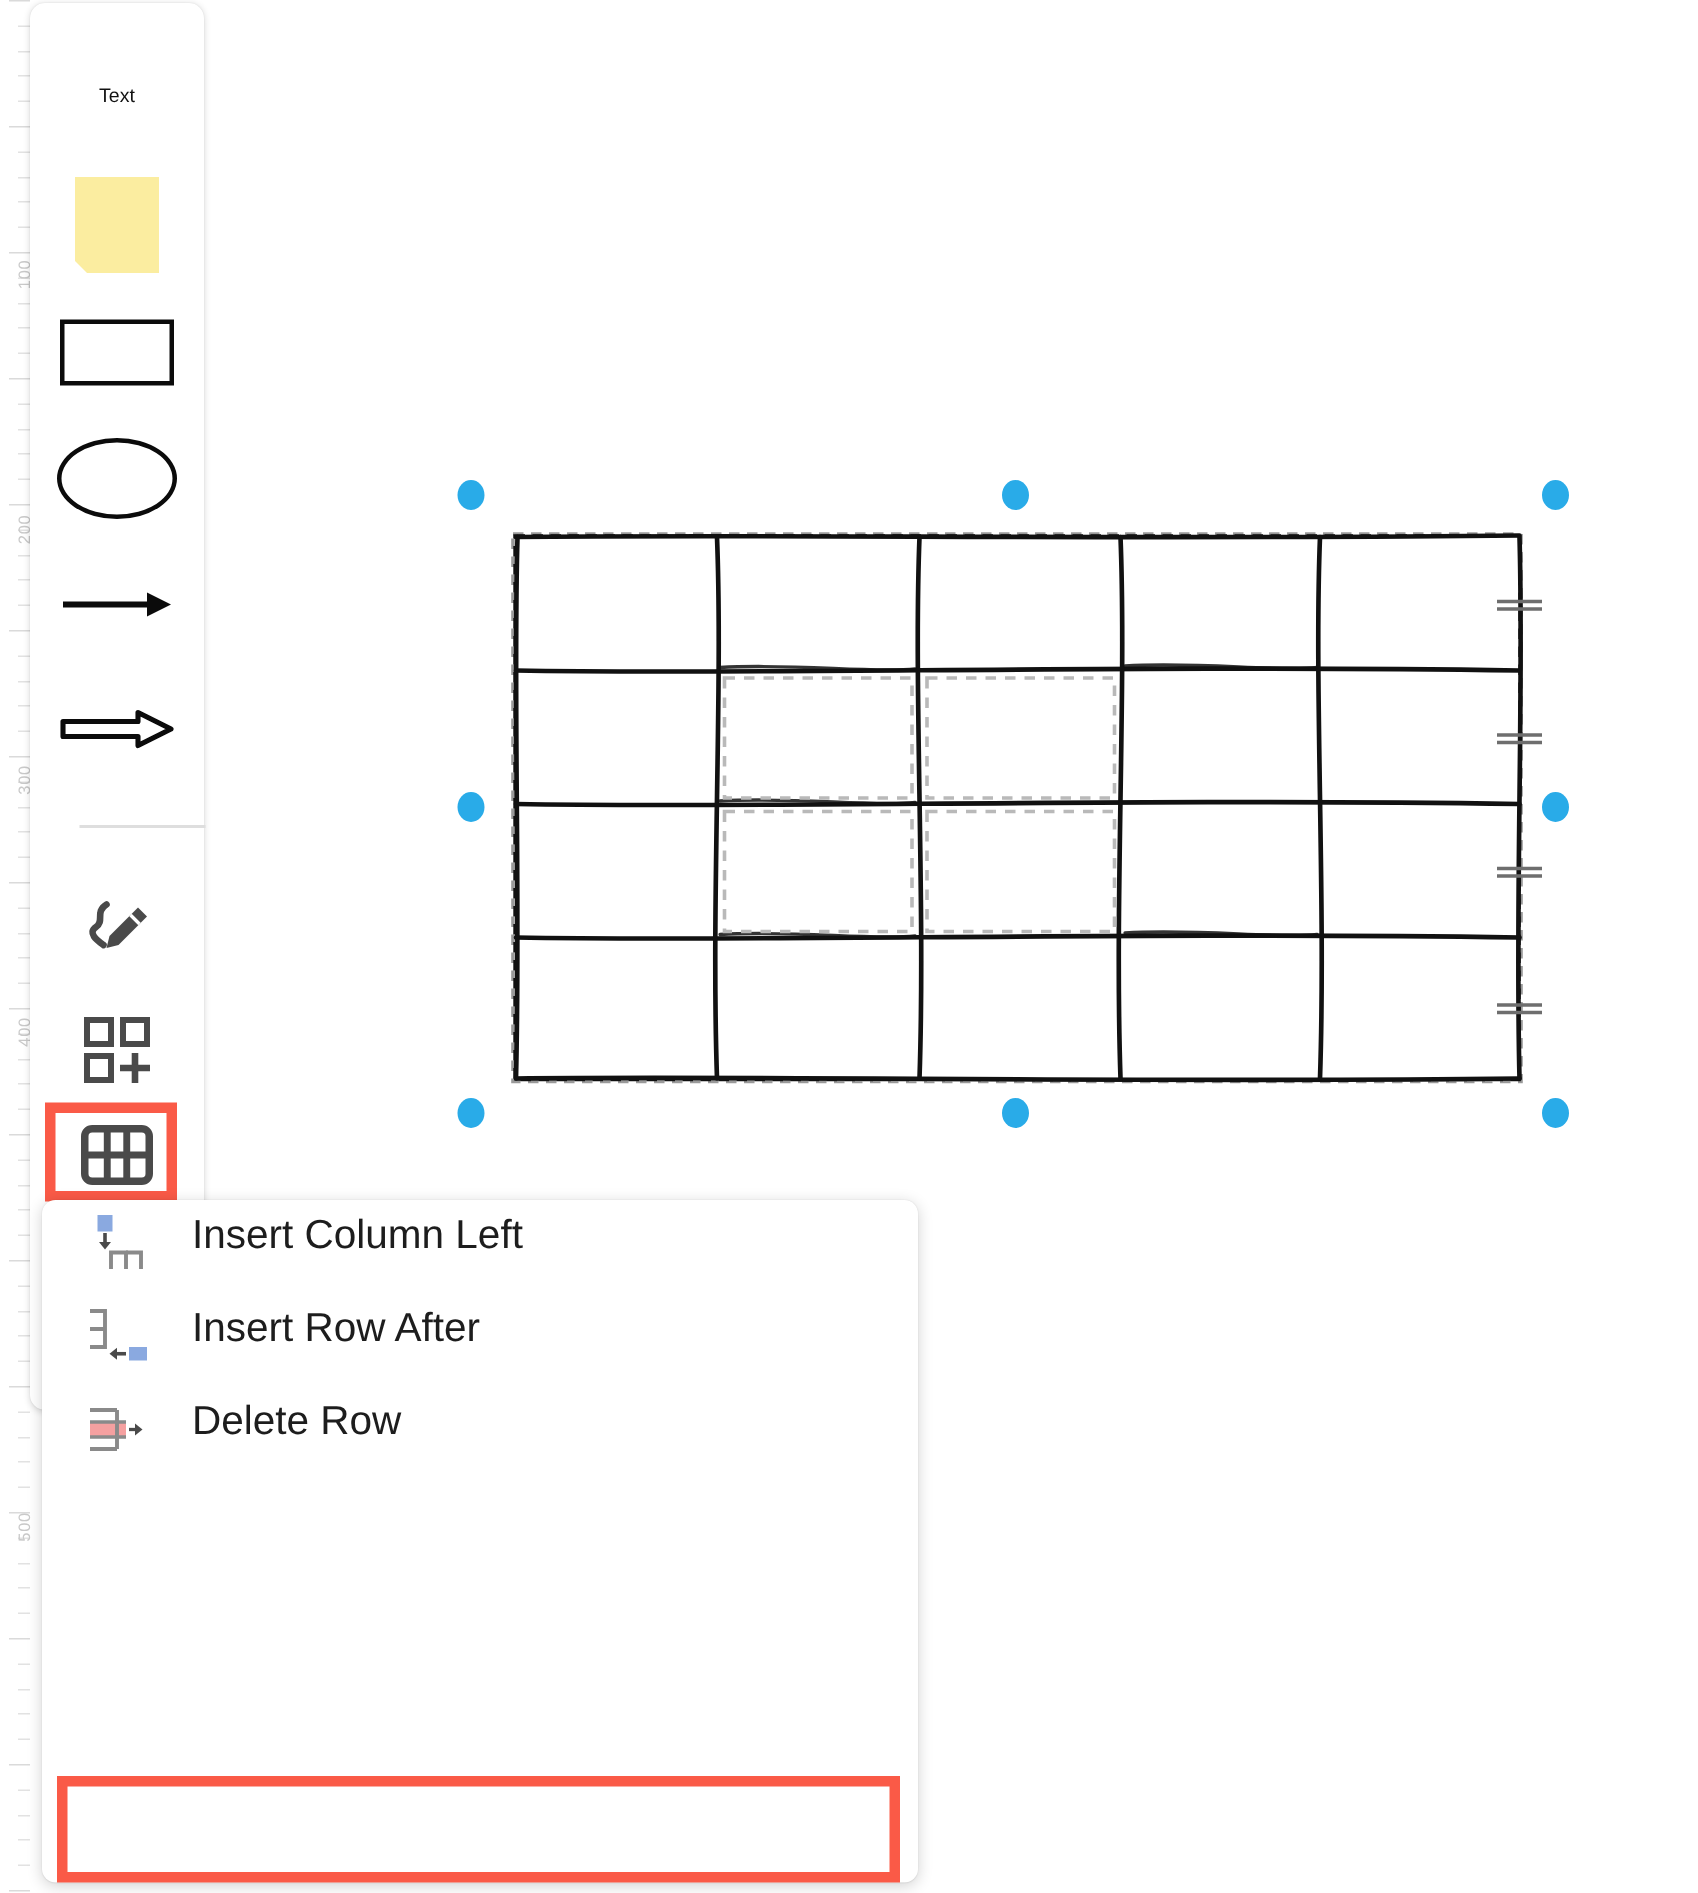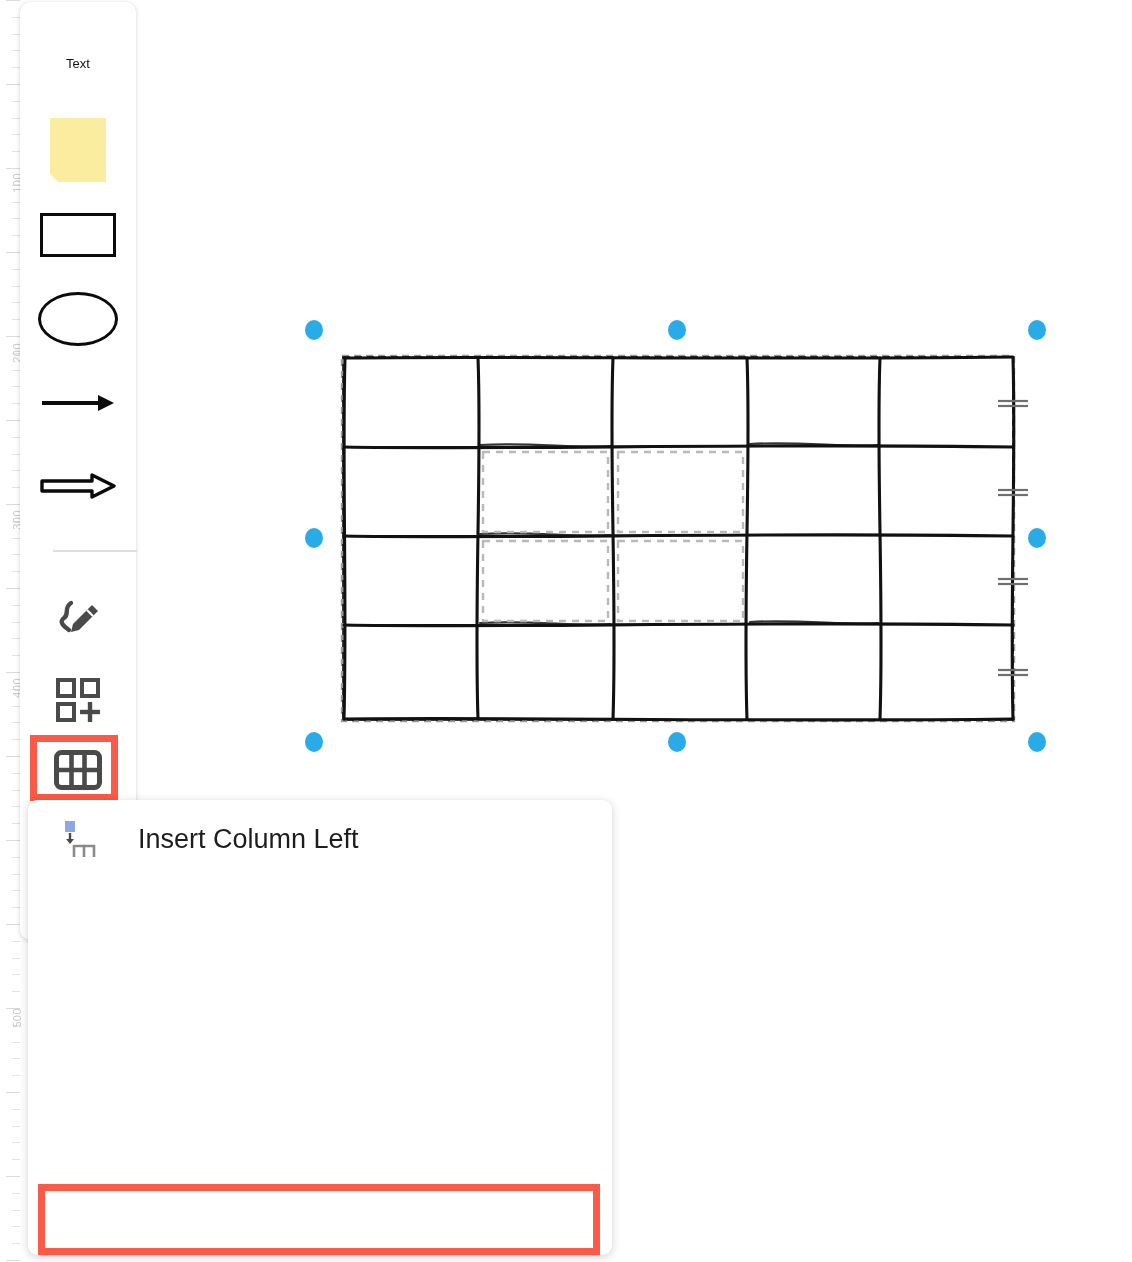--- a/index.html
+++ b/index.html
@@ -89,23 +89,22 @@
   
   .menu{
     position:absolute;left:28px;top:800px;width:584px;height:455px;
     background:#ffffff;border-radius:9px;
     box-shadow:0 2px 10px rgba(0,0,0,.18), 0 0 1px rgba(0,0,0,.12);
     z-index:9;
     padding-top:8px;
     box-sizing:border-box;
   }
   .menu-item{
-    position:relative;height:62px;display:flex;align-items:center;
+    position:relative;height:62px;display:flex;align-items:flex-start;
     cursor:pointer;
-    gap:10px;
   }
   .menu-icon{
     width:56px;min-width:56px;margin-left:22px;
     display:flex;align-items:center;justify-content:center;
   }
   .menu-label{
     font-size:27px;color:#1d1d1d;
     font-family:"Liberation Sans", sans-serif;
     margin-left:22px;white-space:nowrap;
   }
@@ -342,19 +341,43 @@
           <path d="M18 38 L18 27 L28 27 L28 38" fill="none" stroke="#8a8a8a" stroke-width="2.6"></path>
           <path d="M28 27 L38 27 L38 38" fill="none" stroke="#8a8a8a" stroke-width="2.6"></path>
         </svg>
       </div>
       <div class="menu-label">Insert Column Left</div>
     </div>
 
 
 
 
-
+    <div class="menu-item">
+      <div class="menu-icon">
+        <svg width="44" height="40" viewBox="0 0 44 40">
+          <rect x="30" y="28" width="12" height="9" fill="#8aa9e0"></rect>
+          <path d="M28 32.5 L20 32.5" stroke="#4a4a4a" stroke-width="2.4"></path>
+          <path d="M22 28.5 L17 32.5 L22 36.5 Z" fill="#4a4a4a"></path>
+          <path d="M4 4 L14 4 L14 16 L4 16 M14 16 L14 28 L4 28" fill="none" stroke="#8a8a8a" stroke-width="2.6"></path>
+        </svg>
+      </div>
+      <div class="menu-label">Insert Row After</div>
+    </div>
+
+    <div class="menu-item">
+      <div class="menu-icon">
+        <svg width="44" height="40" viewBox="0 0 44 40">
+          <rect x="4" y="16" width="24" height="10" fill="#f5a0a0"></rect>
+          <path d="M4 8 L22 8 M4 34 L22 34" stroke="#8a8a8a" stroke-width="2.6"></path>
+          <path d="M22 8 L22 34" stroke="#8a8a8a" stroke-width="2.6"></path>
+          <path d="M4 16 L28 16 M4 26 L28 26" stroke="#8a8a8a" stroke-width="2.4"></path>
+          <path d="M30 21 L36 21" stroke="#4a4a4a" stroke-width="2.2"></path>
+          <path d="M34 17 L39 21 L34 25 Z" fill="#4a4a4a"></path>
+        </svg>
+      </div>
+      <div class="menu-label">Delete Row</div>
+    </div>
 
 
     <div class="hl-merge"></div>
   </div>
 
 </div>
 
 </body></html>

